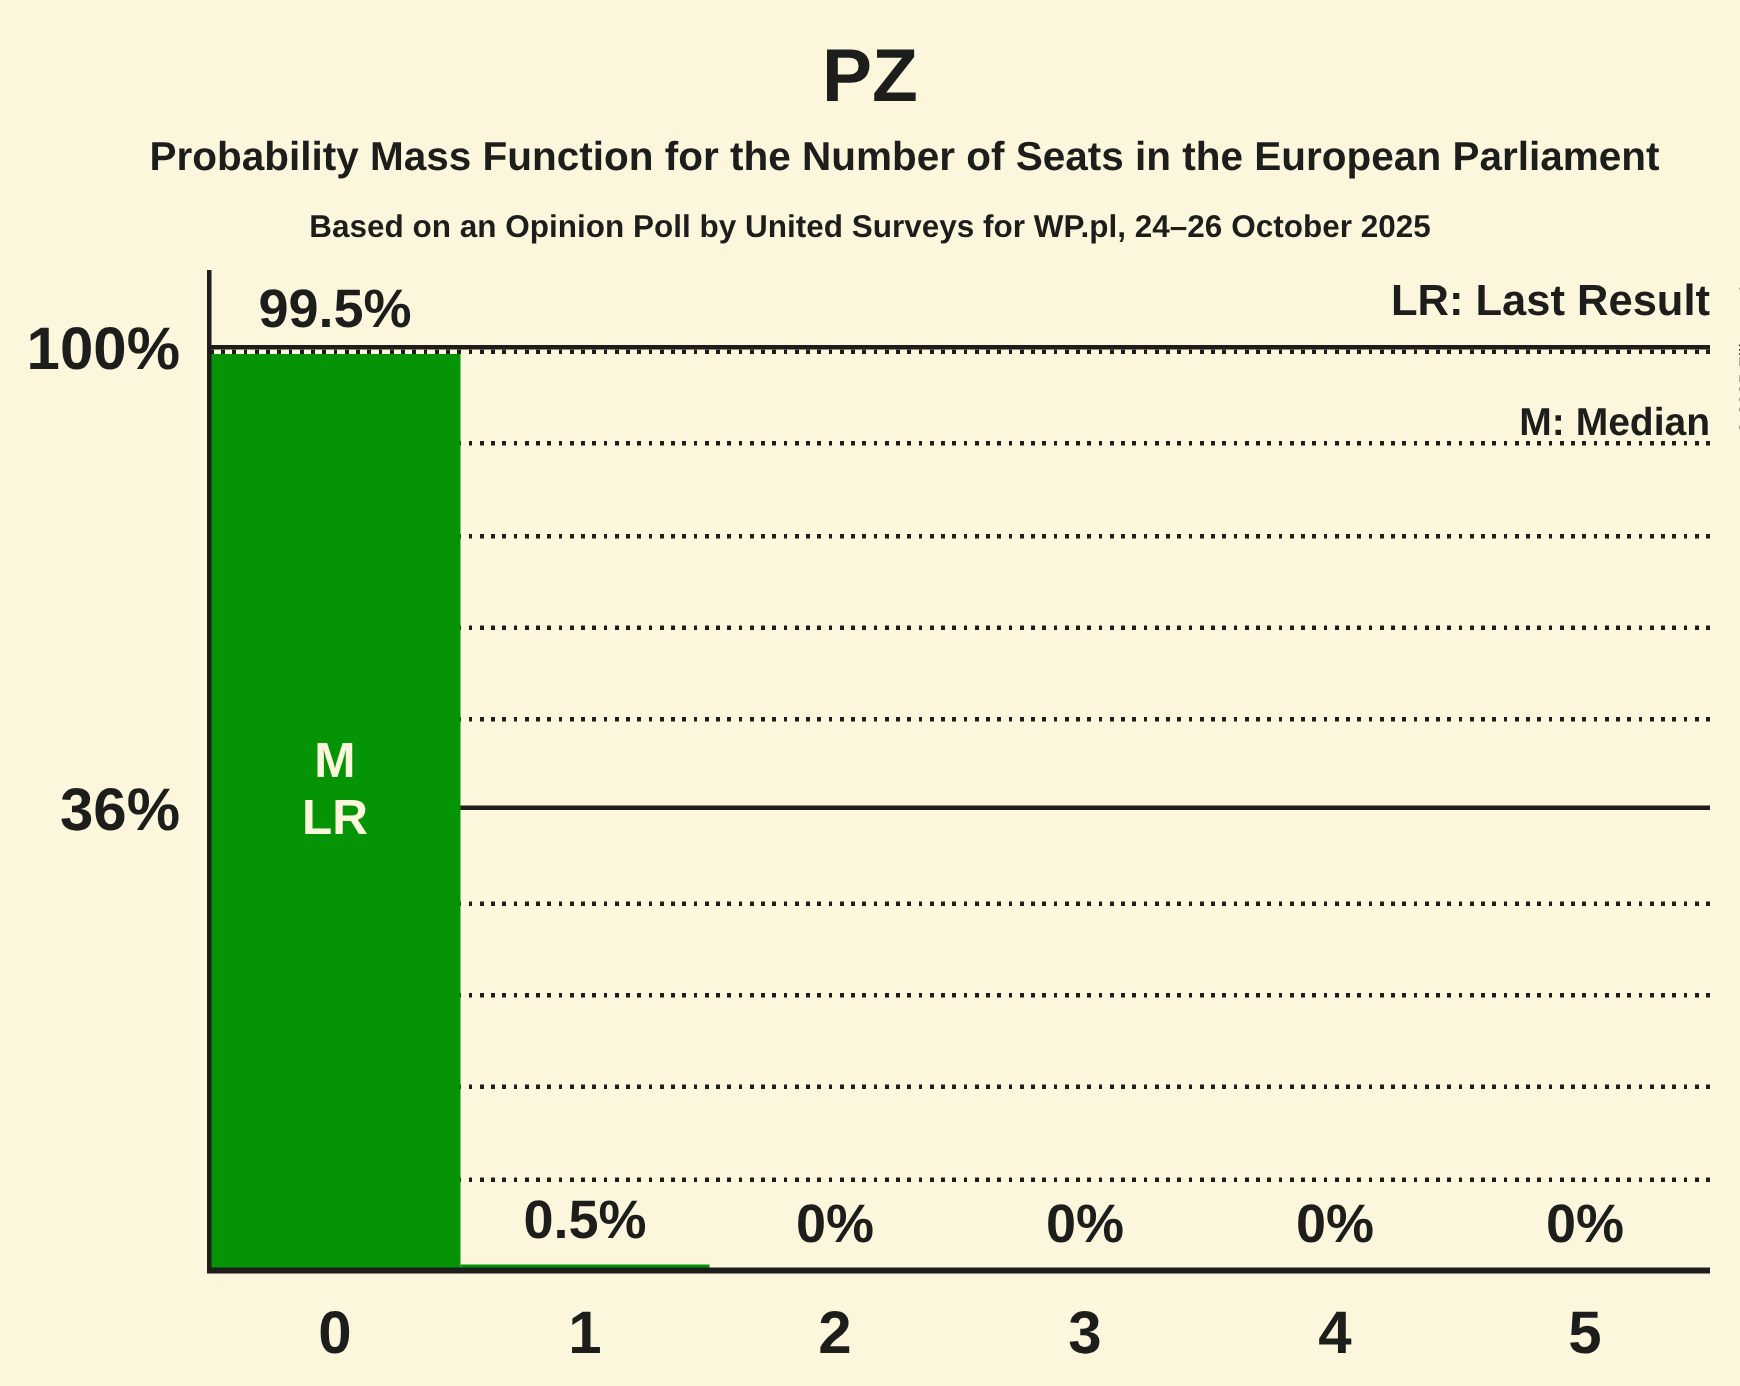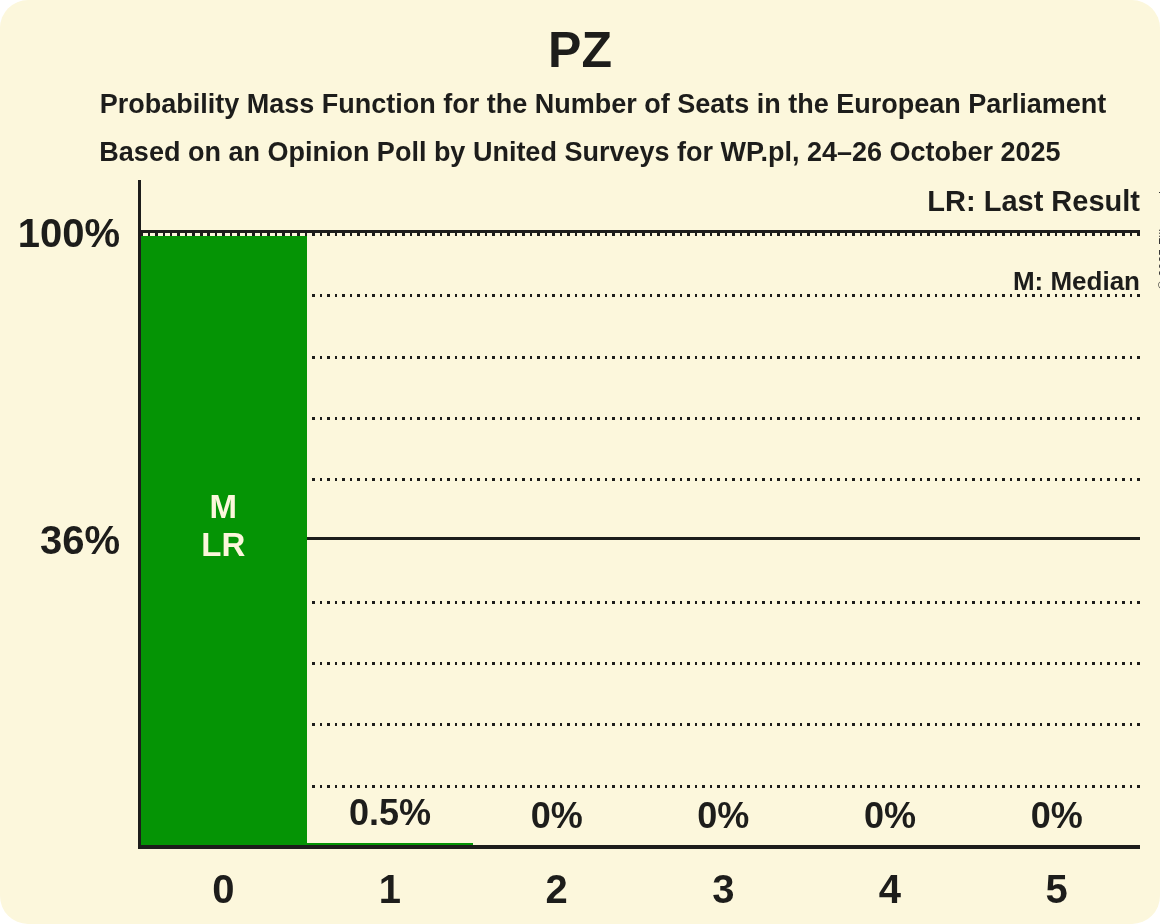--- a/index.html
+++ b/index.html
@@ -5,35 +5,34 @@
   html, body { margin: 0; padding: 0; }
   body { background: #ffffff; }
   #canvas {
     position: relative;
     width: 1160px;
     height: 924px;
     overflow: hidden;
     background: var(--bg, #FCF7DC);
     font-family: "Liberation Sans", "DejaVu Sans", sans-serif;
     color: var(--ink, #1D1D1B);
-    border-radius: 28px;
   }
   .title {
     position: absolute; left: 0; right: 0; top: 22px;
     text-align: center; font-size: 50px; font-weight: 700; line-height: 56px;
   }
   .subtitle1 {
     position: absolute; left: 0; right: 0; top: 88px;
     text-align: center; font-size: 27px; font-weight: 700; line-height: 32px;
     white-space: nowrap;
     padding-left: 46px;
   }
   .subtitle2 {
     position: absolute; left: 0; right: 0; top: 136px;
-    text-align: center; font-size: 27px; font-weight: 700; line-height: 32px;
+    text-align: center; font-size: 21px; font-weight: 700; line-height: 32px;
     white-space: nowrap;
   }
   .legend-lr {
     position: absolute; right: 20px; top: 187px;
     font-size: 29px; font-weight: 700; line-height: 28px; text-align: right;
     z-index: 6;
   }
   .legend-m {
     position: absolute; right: 20px; top: 235px;
     font-size: 26px; font-weight: 700; line-height: 28px; text-align: right;
@@ -91,20 +90,21 @@
     <div class="dotted" style="left: 140px; width: 1000px; top: 600.8px;"></div>
     <div class="dotted" style="left: 140px; width: 1000px; top: 478.2px;"></div>
     <div class="dotted" style="left: 140px; width: 1000px; top: 416.9px;"></div>
     <div class="dotted" style="left: 140px; width: 1000px; top: 355.6px;"></div>
     <div class="dotted" style="left: 140px; width: 1000px; top: 294.3px;"></div>
     <div class="dotted" style="left: 140px; width: 1000px; top: 233px;"></div>
     <div class="solid" style="left: 140px; width: 1000px; top: 536.5px;"></div>
     <div class="solid" style="left: 140px; width: 1000px; top: 230px;"></div>
     <div class="bar" style="left: 140px; width: 166.667px; top: 236px; height: 610px;"></div>
     <div class="bar" style="left: 306.667px; width: 166.667px; top: 843px; height: 3px;"></div>
+    <div class="vlabel" style="left: 140px; width: 166.667px; top: 186.065px;">99.5%</div>
     <div class="vlabel" style="left: 306.667px; width: 166.667px; top: 792.935px;">0.5%</div>
     <div class="vlabel" style="left: 473.333px; width: 166.667px; top: 796px;">0%</div>
     <div class="vlabel" style="left: 640px; width: 166.667px; top: 796px;">0%</div>
     <div class="vlabel" style="left: 806.667px; width: 166.667px; top: 796px;">0%</div>
     <div class="vlabel" style="left: 973.333px; width: 166.667px; top: 796px;">0%</div>
     <div class="xlabel" style="left: 140px; width: 166.667px; top: 867px;">0</div>
     <div class="xlabel" style="left: 306.667px; width: 166.667px; top: 867px;">1</div>
     <div class="xlabel" style="left: 473.333px; width: 166.667px; top: 867px;">2</div>
     <div class="xlabel" style="left: 640px; width: 166.667px; top: 867px;">3</div>
     <div class="xlabel" style="left: 806.667px; width: 166.667px; top: 867px;">4</div>

